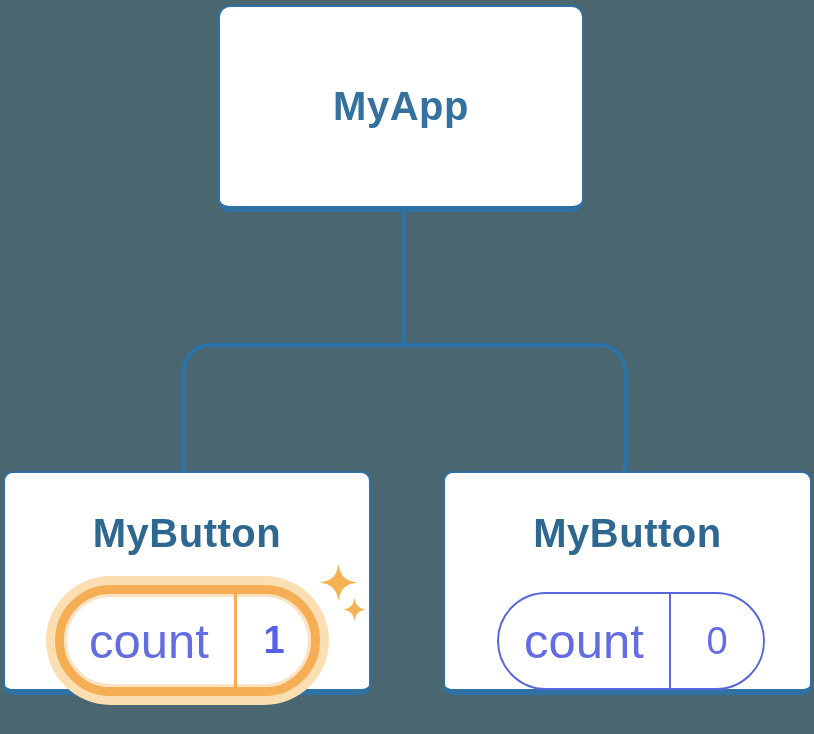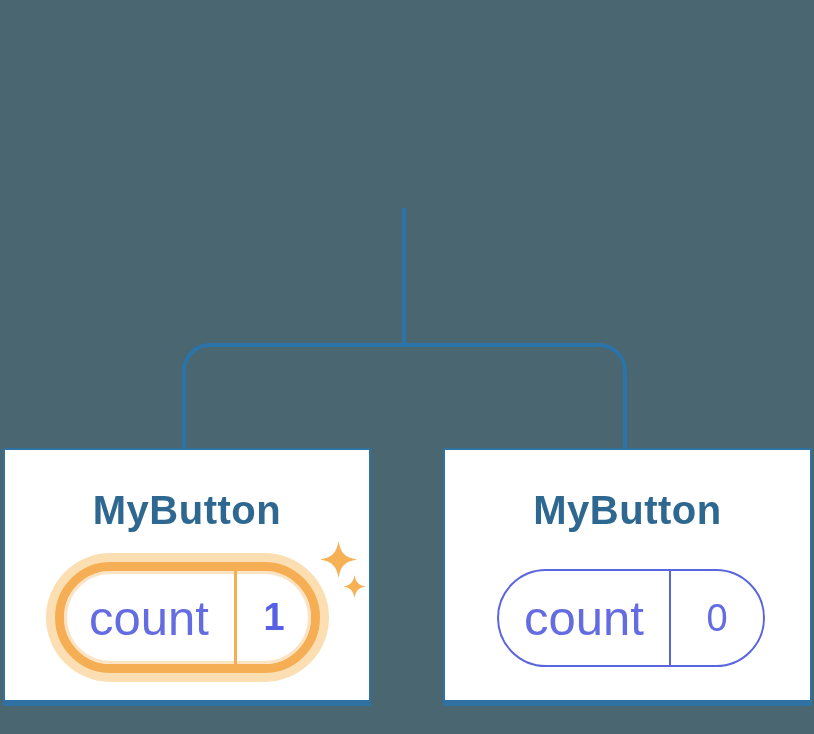--- a/index.html
+++ b/index.html
@@ -53,21 +53,21 @@
     box-sizing:border-box;
   }
   .card-root{
     left:218px;top:5px;width:366px;height:207px;
     display:flex;align-items:center;justify-content:center;
   }
   .root-label{
     font-size:40px;font-weight:bold;color:var(--root_text);
     letter-spacing:0.5px;
   }
-  .card-child{top:448px;height:258px;border-radius:0;}
+  .card-child{top:471px;height:224px;border-radius:10px;}
   .card-child-left{left:3px;width:368px;}
   .card-child-right{left:443px;width:369px;}
   .child-label{
     position:absolute;left:0;right:0;top:38px;
     text-align:center;
     font-size:40px;font-weight:bold;color:var(--child_text);
     letter-spacing:0.5px;
   }
   
   .pill{
@@ -103,20 +103,23 @@
   .sparkle path{fill:var(--sparkle);}
 </style>
 </head>
 <body>
 
 <div class="canvas">
 
   <div class="stub"></div>
   <div class="fork"></div>
 
+  <div class="card card-root">
+    <span class="root-label">MyApp</span>
+  </div>
 
   <div class="card card-child card-child-left">
     <div class="child-label">MyButton</div>
     <div class="pill pill-highlight">
       <div class="pill-cell pill-name">count</div>
       <div class="divider"></div>
       <div class="pill-cell pill-value">1</div>
     </div>
     <div class="sparkle sparkle-big">
       <svg viewBox="0 0 100 100" aria-hidden="true">

